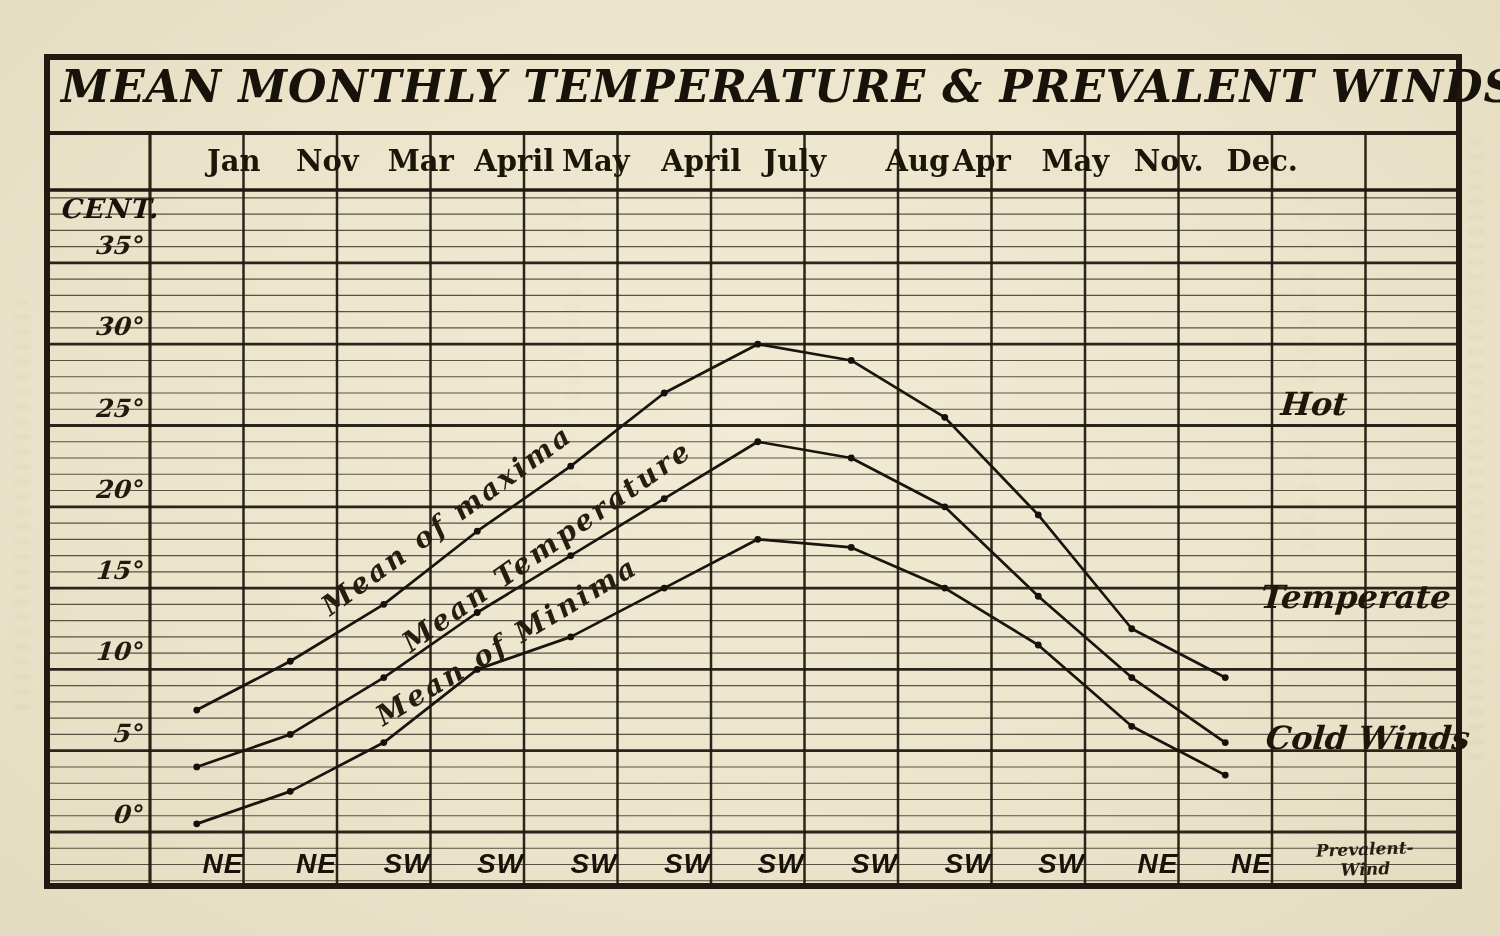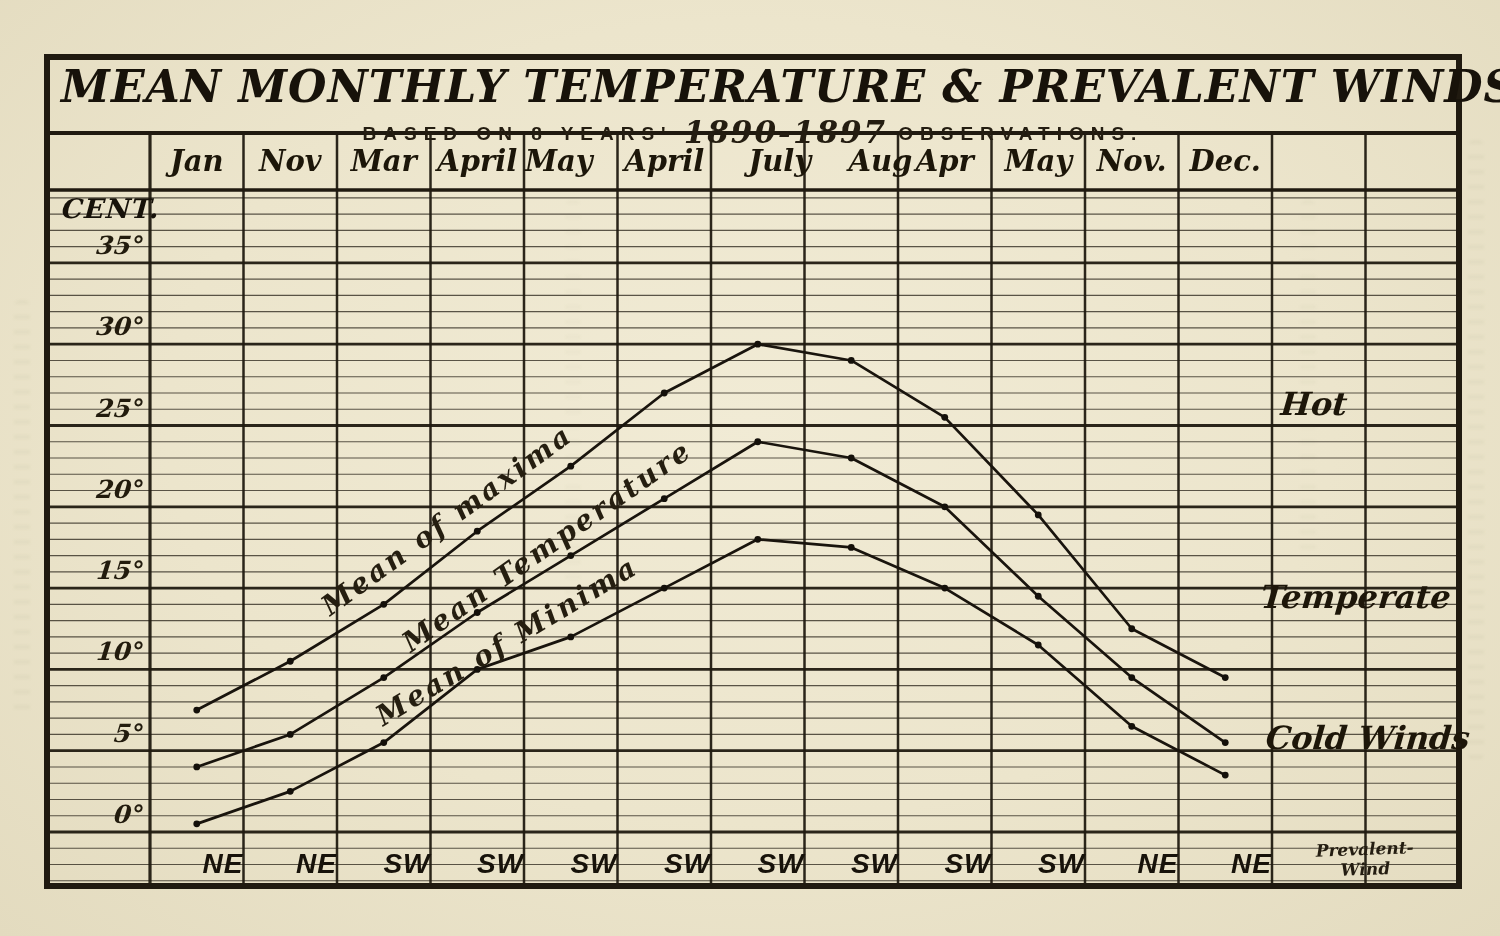--- a/index.html
+++ b/index.html
@@ -22,21 +22,21 @@
     font-family:"Liberation Sans", sans-serif;font-size:19px;letter-spacing:7px;
     font-weight:600;vertical-align:3px;
   }
   .sub-years{
     font-style:italic;font-weight:bold;font-size:31px;letter-spacing:2px;
     padding:0 6px;vertical-align:0px;
   }
   
   .month-cell{
     top:134px;height:54px;line-height:54px;text-align:center;
-    font-style:italic;font-weight:bold;font-size:29px;color:#1c1609;
+    font-weight:bold;font-size:29px;color:#1c1609;margin-left:37px;
   }
   .cent-label{
     left:62px;top:193px;font-style:italic;font-weight:bold;font-size:27px;
     letter-spacing:1px;color:#17120a;transform:skewX(-4deg);
   }
   .ytick{
     left:52px;width:92px;height:32px;line-height:32px;text-align:right;
     font-style:italic;font-weight:bold;font-size:25px;color:#221b0d;
     transform:skewX(-6deg);
   }
@@ -178,37 +178,32 @@
         <circle cx="1038.25" cy="645.01" r="3.4" fill="#14100a"></circle>
         <circle cx="1131.75" cy="726.31" r="3.4" fill="#14100a"></circle>
         <circle cx="1225.25" cy="775.09" r="3.4" fill="#14100a"></circle>
       </g>
     </svg>
 
   <div class="abs title-wrap">
     <div class="title-line1">
       <span>MEAN MONTHLY TEMPERATURE &amp; PREVALENT WINDS</span>
     </div>
-    <div class="title-line2">
-      <span class="sub-caps">BASED ON 8 YEARS'</span>
-      <span class="sub-years">1890-1897</span>
-      <span class="sub-caps">OBSERVATIONS.</span>
-    </div>
   </div>
 
   <div class="abs cent-label">CENT.</div>
 
   <div id="months-row">
       <div class="abs month-cell" style="left: 150px; width: 93.5px;">Jan</div>
       <div class="abs month-cell" style="left: 243.5px; width: 93.5px;">Nov</div>
       <div class="abs month-cell" style="left: 337px; width: 93.5px;">Mar</div>
       <div class="abs month-cell" style="left: 430.5px; width: 93.5px;">April</div>
       <div class="abs month-cell" style="left: 512px; width: 93.5px;">May</div>
       <div class="abs month-cell" style="left: 617.5px; width: 93.5px;">April</div>
-      <div class="abs month-cell" style="left: 733px; width: 93.5px; text-align: center;">July</div>
+      <div class="abs month-cell" style="left: 711px; width: 93.5px; text-align: center;">July</div>
       <div class="abs month-cell" style="left: 804.5px; width: 93.5px; padding-left: 44px;">Aug</div>
       <div class="abs month-cell" style="left: 898px; width: 93.5px;">Apr</div>
       <div class="abs month-cell" style="left: 991.5px; width: 93.5px;">May</div>
       <div class="abs month-cell" style="left: 1085px; width: 93.5px;">Nov.</div>
       <div class="abs month-cell" style="left: 1178.5px; width: 93.5px;">Dec.</div>
     </div>
   <div id="yticks">
       <div class="abs ytick" style="top: 229.9px;">35°</div>
       <div class="abs ytick" style="top: 311.2px;">30°</div>
       <div class="abs ytick" style="top: 392.5px;">25°</div>

